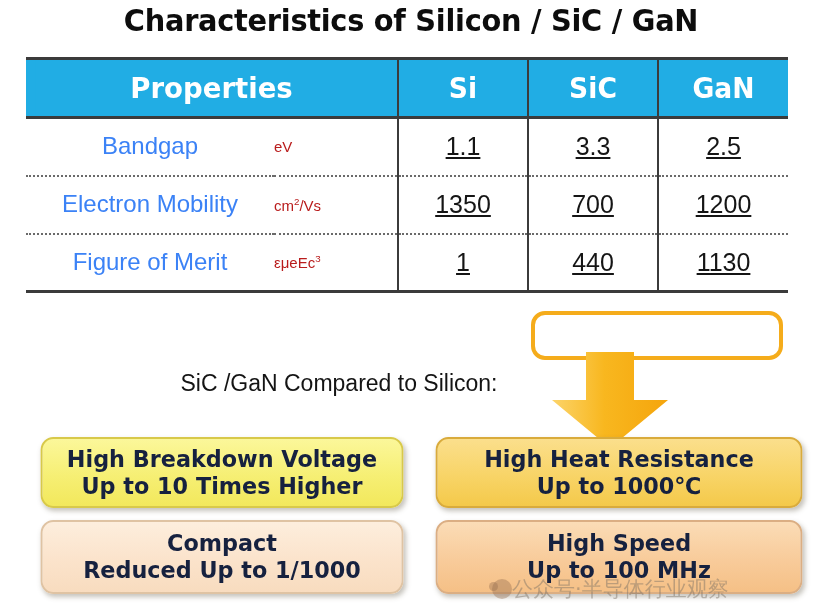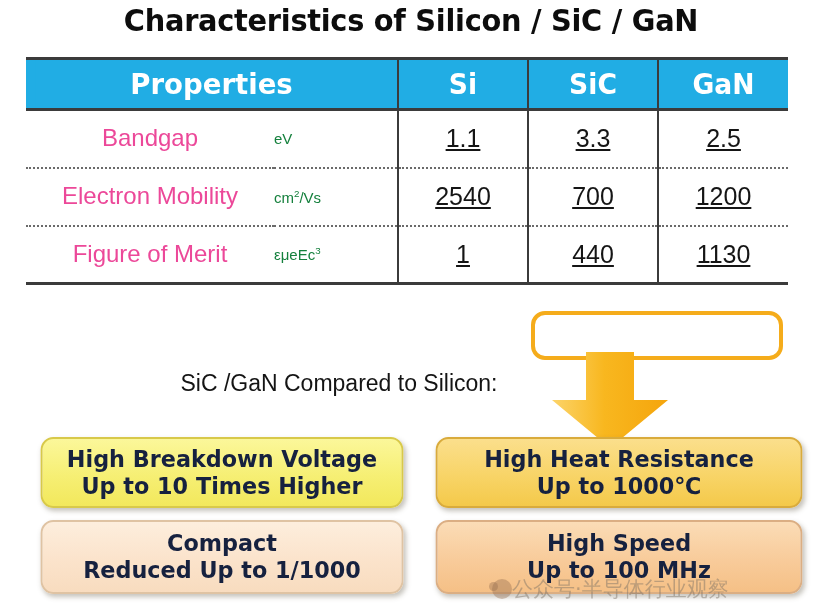--- a/index.html
+++ b/index.html
@@ -41,21 +41,21 @@
     width: 762px;
     border-collapse: collapse;
     table-layout: fixed;
   }
   #spec-table td, #spec-table th {
     padding: 0;
     margin: 0;
   }
 
   .hdr-row {
-    height: 51px;
+    height: 59px;
     background: #21ade4;
   }
   .hdr-cell {
     background: #21ade4;
     color: #ffffff;
     font-family: "DejaVu Sans", sans-serif;
     font-weight: bold;
     font-size: 28px;
     text-align: center;
     vertical-align: middle;
@@ -74,29 +74,29 @@
   .data-row.dotted-top > td {
     border-top: 2px dotted #6a6a6a;
   }
   .data-row.last > td {
     border-bottom: 3px solid #3b3b3b;
   }
 
   td.prop-name {
     text-align: center;
     font-size: 24px;
-    color: #ec4899;
+    color: #3b82f6;
     vertical-align: middle;
     padding-left: 34px;
     line-height: 1.12;
   }
   td.prop-unit {
     text-align: left;
     font-size: 15px;
-    color: #15803d;
+    color: #b91c1c;
     vertical-align: middle;
     padding-left: 2px;
   }
   td.val {
     text-align: center;
     font-size: 25px;
     color: #151515;
     vertical-align: middle;
     text-decoration: underline;
   }
@@ -233,21 +233,21 @@
       <td class="prop-name">Bandgap</td>
       <td class="prop-unit">eV</td>
       <td class="val vline">1.1</td>
       <td class="val vline">3.3</td>
       <td class="val vline">2.5</td>
     </tr>
 
     <tr class="data-row dotted-top">
       <td class="prop-name">Electron Mobility</td>
       <td class="prop-unit"><span>cm</span><sup>2</sup><span>/Vs</span></td>
-      <td class="val vline">2540</td>
+      <td class="val vline">1350</td>
       <td class="val vline">700</td>
       <td class="val vline">1200</td>
     </tr>
 
 
     <tr class="data-row dotted-top last">
       <td class="prop-name">Figure of Merit</td>
       <td class="prop-unit"><span>εμeEc</span><sup>3</sup></td>
       <td class="val vline">1</td>
       <td class="val vline">440</td>

